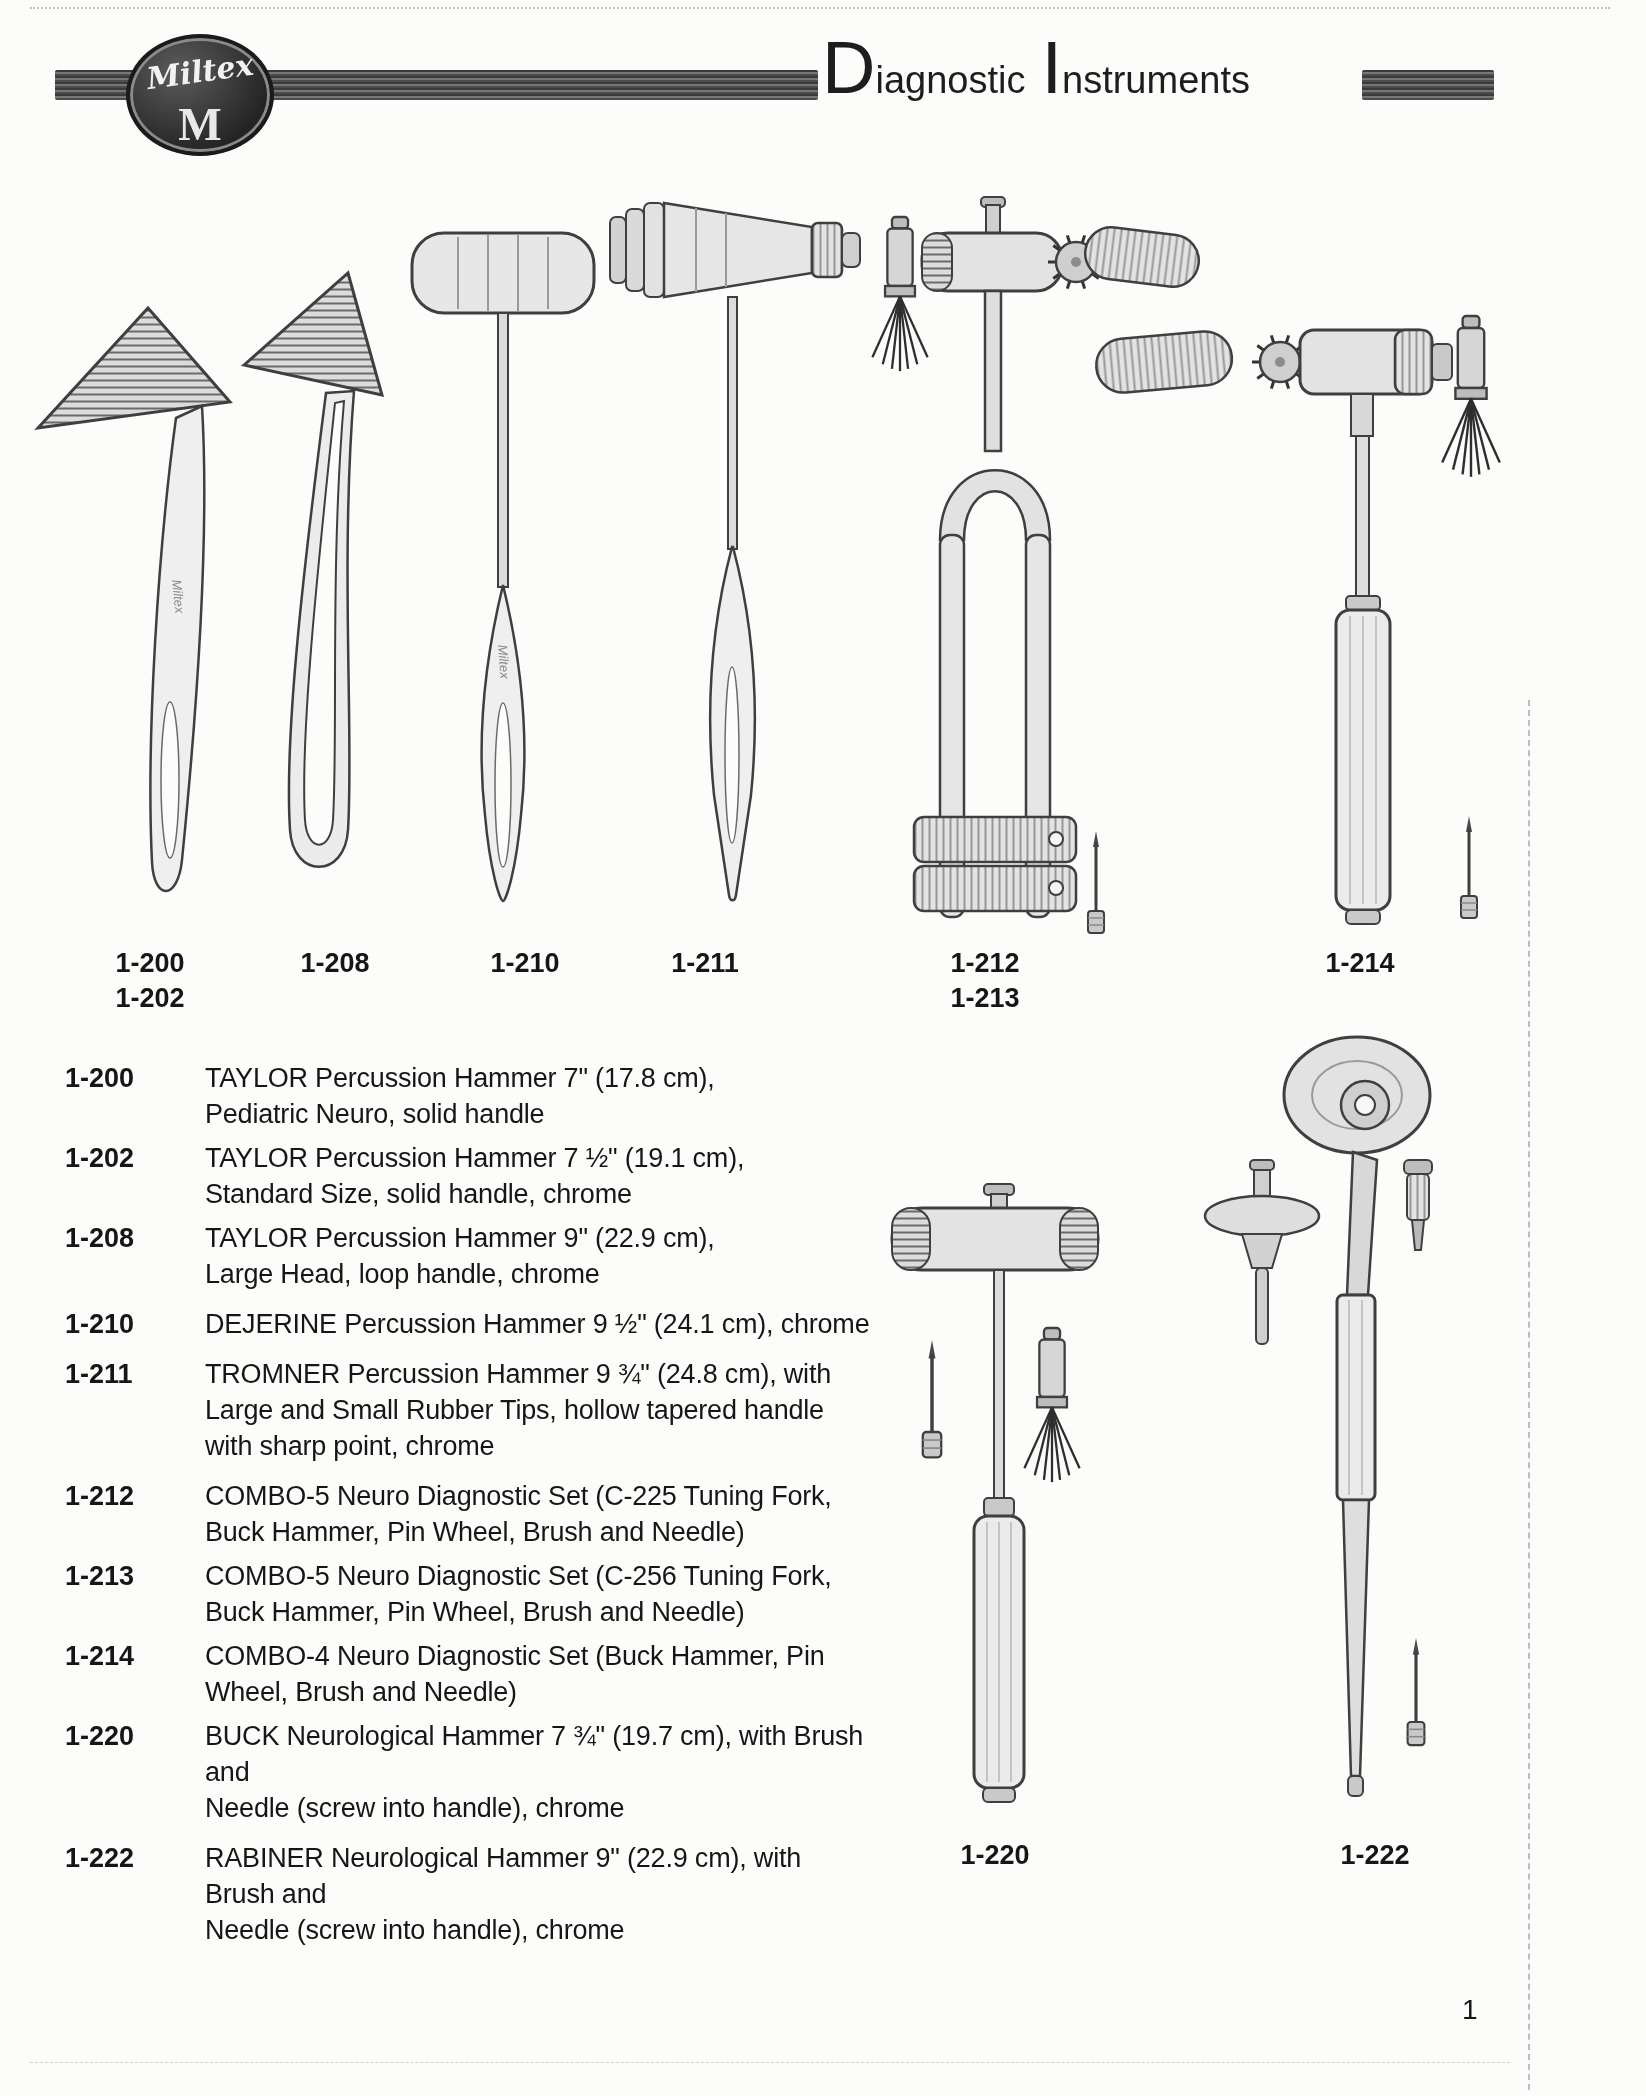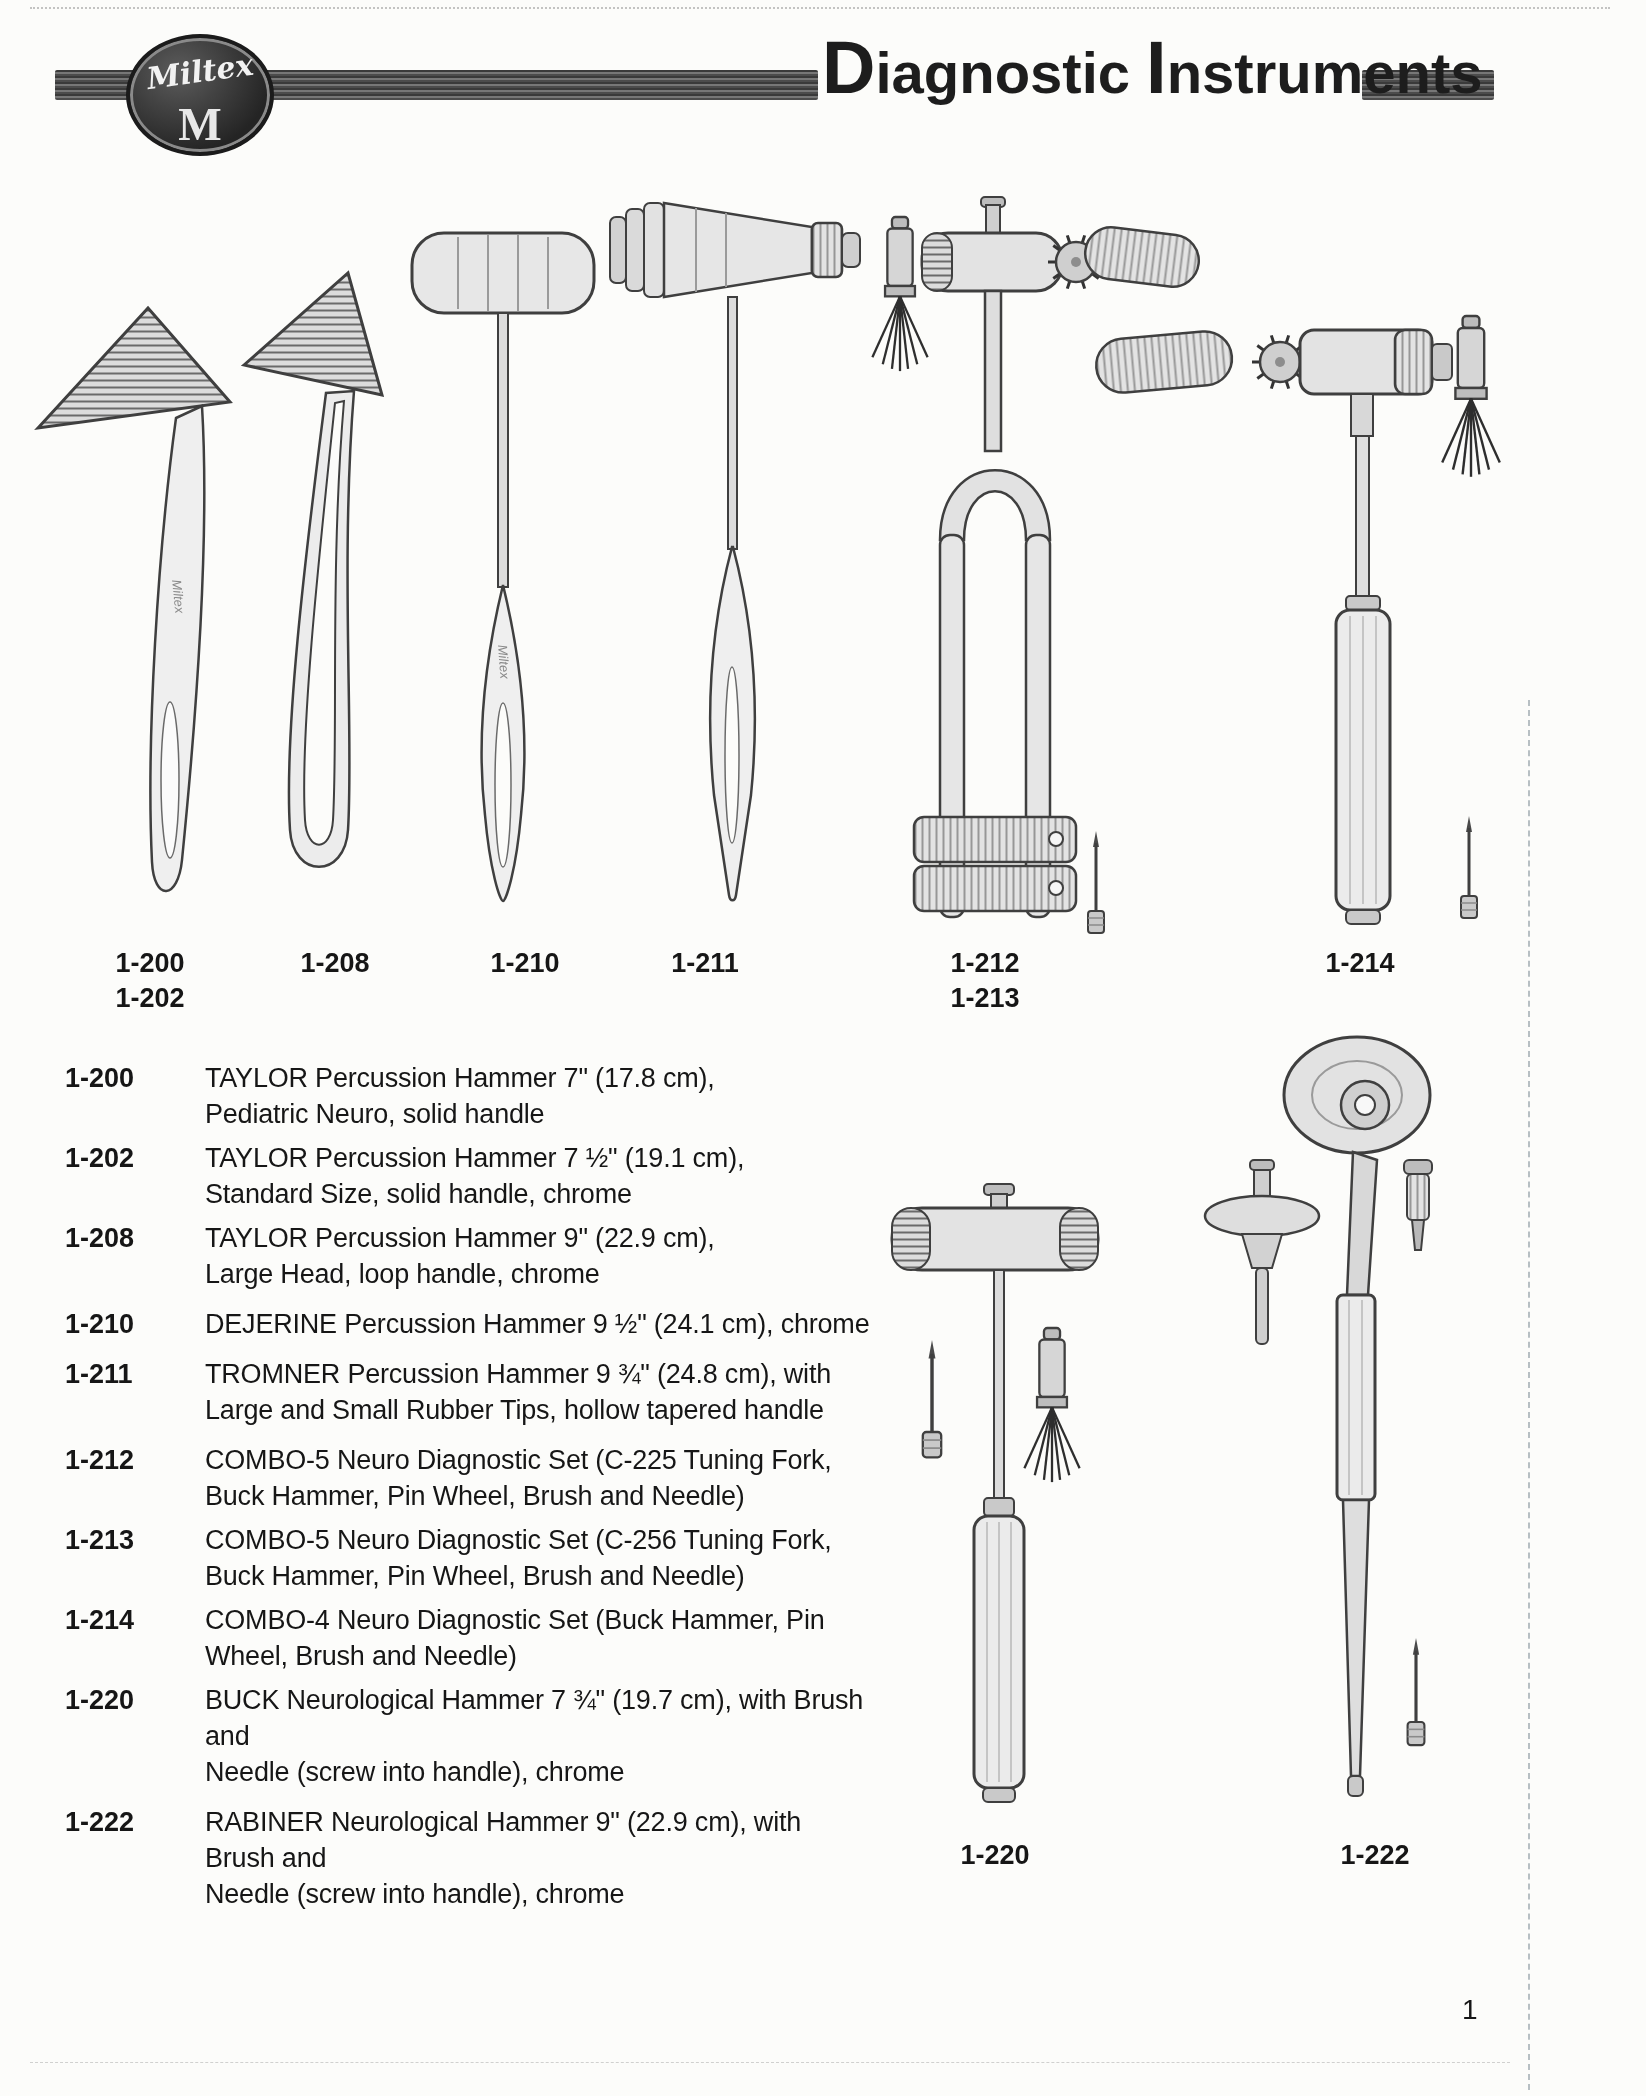--- a/index.html
+++ b/index.html
@@ -19,21 +19,21 @@
   .bar-right{left:1362px; width:132px;}
   .logo{position:absolute; left:126px; top:34px; width:140px; height:114px; border-radius:50%;
         background:radial-gradient(ellipse at 35% 30%, #5c5c5c, #242424 72%);
         border:4px solid #1b1b1b; box-shadow:inset 0 0 0 3px #8a8a8a;}
   .logo-script{position:absolute; top:16px; left:0; right:0; text-align:center;
         font-family:"DejaVu Serif", serif; font-style:italic; font-weight:700;
         font-size:30px; color:#f2f2f2; transform:rotate(-8deg);}
   .logo-m{position:absolute; bottom:4px; left:0; right:0; text-align:center;
         font-family:"Liberation Serif", serif; font-weight:700; font-size:46px; color:#e8e8e8; line-height:46px;}
   .title{position:absolute; left:822px; top:30px; margin:0; white-space:nowrap; color:#1d1d1d;}
-  .t-word{display:inline-block; font-weight:700; font-size:58px; line-height:76px; letter-spacing:0px; margin-right:16px;}
+  .t-word{display:inline-block; font-weight:400; font-size:38px; line-height:76px; letter-spacing:0px; margin-right:16px;}
   .t-word::first-letter{font-size:74px;}
   
   .ill{position:absolute;}
   
   .fig-label{position:absolute; width:130px; text-align:center;
         font-weight:700; font-size:27px; line-height:35px;}
   .fig-label span{display:block;}
   
   .products{position:absolute; left:65px; top:1060px; width:806px;}
   .row{display:flex; margin-bottom:8px;}
@@ -241,20 +241,21 @@
         <span class="dline">DEJERINE Percussion Hammer 9 ½" (24.1 cm), chrome</span>
         <span class="dline"></span>
         <span class="dline"></span>
       </span>
     </div>
     <div class="row gap">
       <span class="code">1-211</span>
       <span class="desc">
         <span class="dline">TROMNER Percussion Hammer 9 ¾" (24.8 cm), with</span>
         <span class="dline">Large and Small Rubber Tips, hollow tapered handle</span>
+        <span class="dline">with sharp point, chrome</span>
       </span>
     </div>
     <div class="row gap">
       <span class="code">1-212</span>
       <span class="desc">
         <span class="dline">COMBO-5 Neuro Diagnostic Set (C-225 Tuning Fork,</span>
         <span class="dline">Buck Hammer, Pin Wheel, Brush and Needle)</span>
         <span class="dline"></span>
       </span>
     </div>

